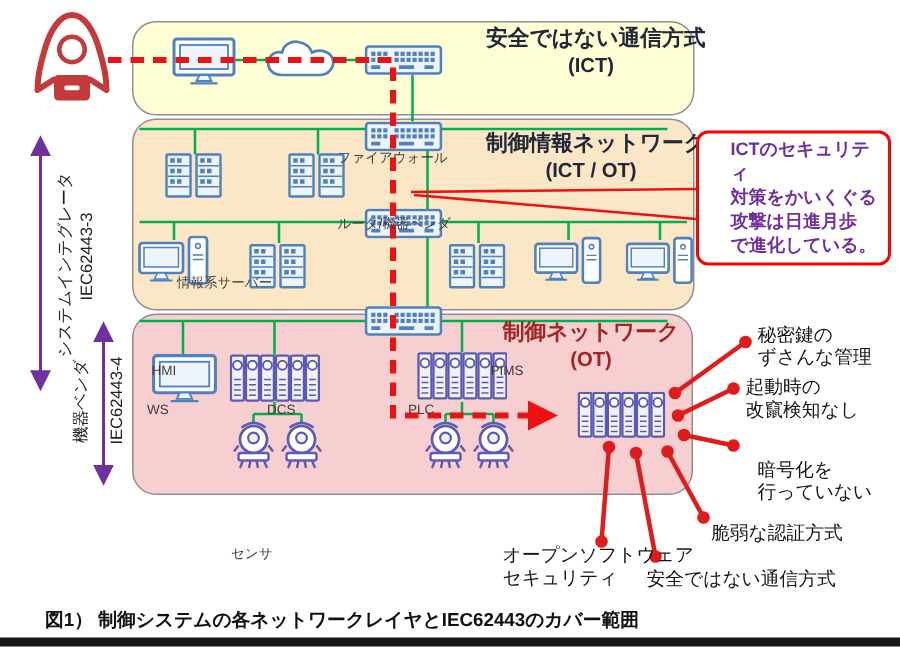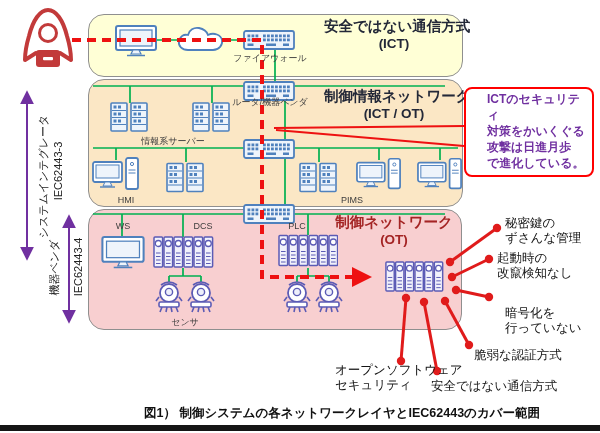--- a/index.html
+++ b/index.html
@@ -5,25 +5,25 @@
   html,body{margin:0;padding:0;background:#fff;}
   body{font-family:"Liberation Sans","DejaVu Sans",sans-serif;}
   .stage{position:relative;width:600px;height:433px;background:#fff;overflow:hidden;}
   .band{position:absolute;left:88px;width:375px;border:1.5px solid #8f8f8f;border-radius:16px;box-sizing:border-box;}
   .band.b1{top:14px;height:63px;background:#ffffd6;}
   .band.b2{top:79px;height:128px;background:#fbe7c5;}
   .band.b3{top:209px;height:121px;background:#f8cfd0;width:374px;}
   .zone-title{position:absolute;left:324px;width:140px;text-align:center;font-weight:bold;font-size:14.5px;color:#232838;line-height:1.15;white-space:nowrap;}
   .zone-sub{position:absolute;left:324px;width:140px;text-align:center;font-weight:bold;font-size:13.5px;color:#232838;}
   .red-t{color:#a42424;}
-  .devlabel{position:absolute;font-size:9px;color:#3d3d3d;text-align:center;white-space:nowrap;}
+  .devlabel{position:absolute;font-size:9px;color:#3d3d3d;white-space:nowrap;margin-top:47px;}
   .issue{position:absolute;font-size:12.5px;color:#151515;line-height:1.18;white-space:pre-line;}
   .rot{position:absolute;text-align:center;font-size:11px;color:#222;white-space:nowrap;transform:rotate(-90deg);transform-origin:center;}
   .callout{position:absolute;left:464px;top:87px;width:130px;border:2.2px solid #f00;border-radius:8px;background:#fff;color:#7030a0;font-weight:bold;font-size:12px;line-height:1.33;padding:3px 5px 3px 21px;white-space:pre-line;box-sizing:border-box;}
-  .caption{position:absolute;left:30px;top:405px;width:510px;text-align:right;font-size:12.5px;font-weight:bold;color:#111;}
+  .caption{position:absolute;left:30px;top:405px;width:510px;text-align:left;font-size:12.5px;font-weight:bold;color:#111;}
   .botbar{position:absolute;left:0;top:425px;width:600px;height:6px;background:#151515;}
   svg.lay{position:absolute;left:0;top:0;}
   svg.icon{position:absolute;}
 </style>
 </head>
 <body>
 
 <div class="stage">
 
   <svg width="0" height="0" style="position:absolute">

